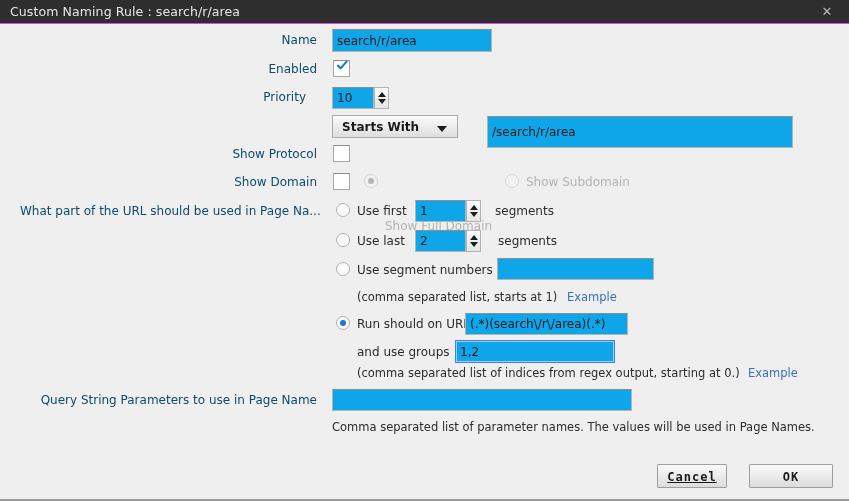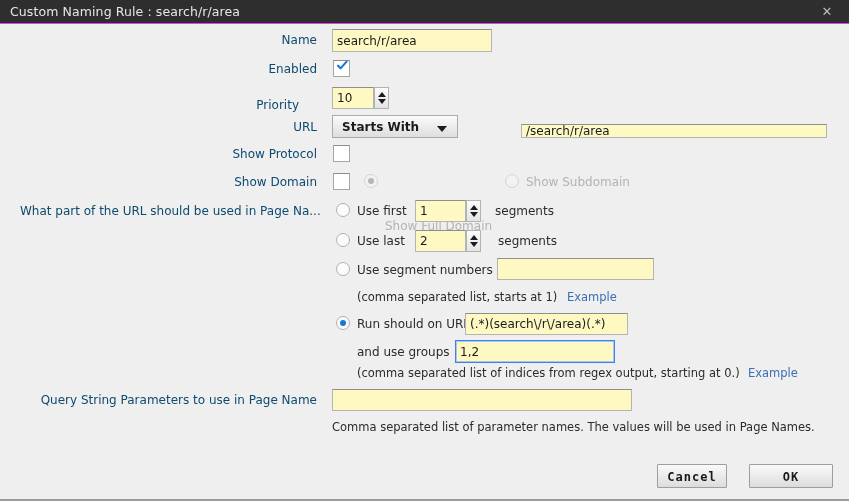--- a/index.html
+++ b/index.html
@@ -72,21 +72,21 @@
     white-space: nowrap;
   }
   .link {
     color: #3b6fb5;
     text-decoration: none;
     cursor: pointer;
   }
 
   .tf {
     position: absolute;
-    background: #fef9c3;
+    background: #0ea5e9;
     border: 1px solid #b4b4b4;
     border-top-color: #8e8e8e;
     font-family: "DejaVu Sans", sans-serif;
     font-size: 12px;
     color: #1a1a1a;
     padding: 0 4px;
     outline: none;
   }
   .tf.focused {
     border: 1px solid #3b82f6;
@@ -198,33 +198,32 @@
   <div class="lbl" style="left:180px; top:33px; width:137px;">Name</div>
   <input class="tf" type="text" style="left: 332px; top: 29px; width: 160px; height: 23px;" value="search/r/area">
 
   <div class="lbl" style="left:180px; top:62px; width:137px;">Enabled</div>
   <div class="cb" style="left:333px; top:60px;">
     <svg class="tick" viewBox="0 0 16 16">
       <path d="M2.5 8.2 L5.6 11.5 L13 3.2" fill="none" stroke="#1479d4" stroke-width="2.6" stroke-linecap="round" stroke-linejoin="round"></path>
     </svg>
   </div>
 
-  <div class="lbl" style="left:162px; top:90px; width:137px;margin-top:8px;">Priority</div>
+  <div class="lbl" style="left:169px; top:90px; width:137px;">Priority</div>
   <input class="tf" type="text" style="left: 332px; top: 87px; width: 42px; height: 22px;" value="10">
   <div class="spin-btns" style="left:374px; top:87px;">
     <div class="up"></div>
     <div class="dn"></div>
   </div>
 
-  <div class="lbl" style="left:180px; top:120px; width:137px;">URL</div>
   <div class="dd" style="left:332px; top:115px; width:126px; height:23px;">
     <div class="dd-text">Starts With</div>
     <div class="dd-arrow"></div>
   </div>
-  <input class="tf" type="text" style="left: 487px; top: 124px; width: 306px; height: 14px; margin-left: 34px;" value="/search/r/area">
+  <input class="tf" type="text" style="left: 487px; top: 116px; width: 306px; height: 32px;" value="/search/r/area">
 
   <div class="lbl" style="left:170px; top:147px; width:147px;">Show Protocol</div>
   <div class="cb" style="left:333px; top:145px;"></div>
 
   <div class="lbl" style="left:170px; top:175px; width:147px;">Show Domain</div>
   <div class="cb" style="left:333px; top:173px;"></div>
   <div class="radio disabled checked" style="left:364px; top:174px;"></div>
   <div class="lbl-left" style="left:385px; top:175px; color:#b3b3b3;margin-top:44px;">Show Full Domain</div>
   <div class="radio disabled" style="left:505px; top:174px;"></div>
   <div class="lbl-left" style="left:526px; top:175px; color:#b3b3b3;">Show Subdomain</div>
@@ -263,16 +262,16 @@
   <div class="lbl-left" style="left:357px; top:345px;">and use groups</div>
   <input class="tf focused" type="text" style="left: 455px; top: 340px; width: 160px; height: 23px;" value="1,2">
 
   <div class="hint" style="left:357px; top:366px;">(comma separated list of indices from regex output, starting at 0.)</div>
   <div class="hint link" style="left:748px; top:366px;">Example</div>
 
   <div class="lbl" style="left:20px; top:393px; width:297px;">Query String Parameters to use in Page Name</div>
   <input class="tf" type="text" style="left: 332px; top: 389px; width: 300px; height: 22px;" value="">
   <div class="hint" style="left:332px; top:420px;">Comma separated list of parameter names. The values will be used in Page Names.</div>
 
-  <div class="btn" style="left:657px; top:464px; width:70px; height:24px;">Cancel</div>
+  <div class="btn" style="left:657px; top:464px; width:70px; height:24px;text-decoration:underline;">Cancel</div>
   <div class="btn" style="left:749px; top:464px; width:84px; height:24px;">OK</div>
 
 </div>
 
 </body></html>

